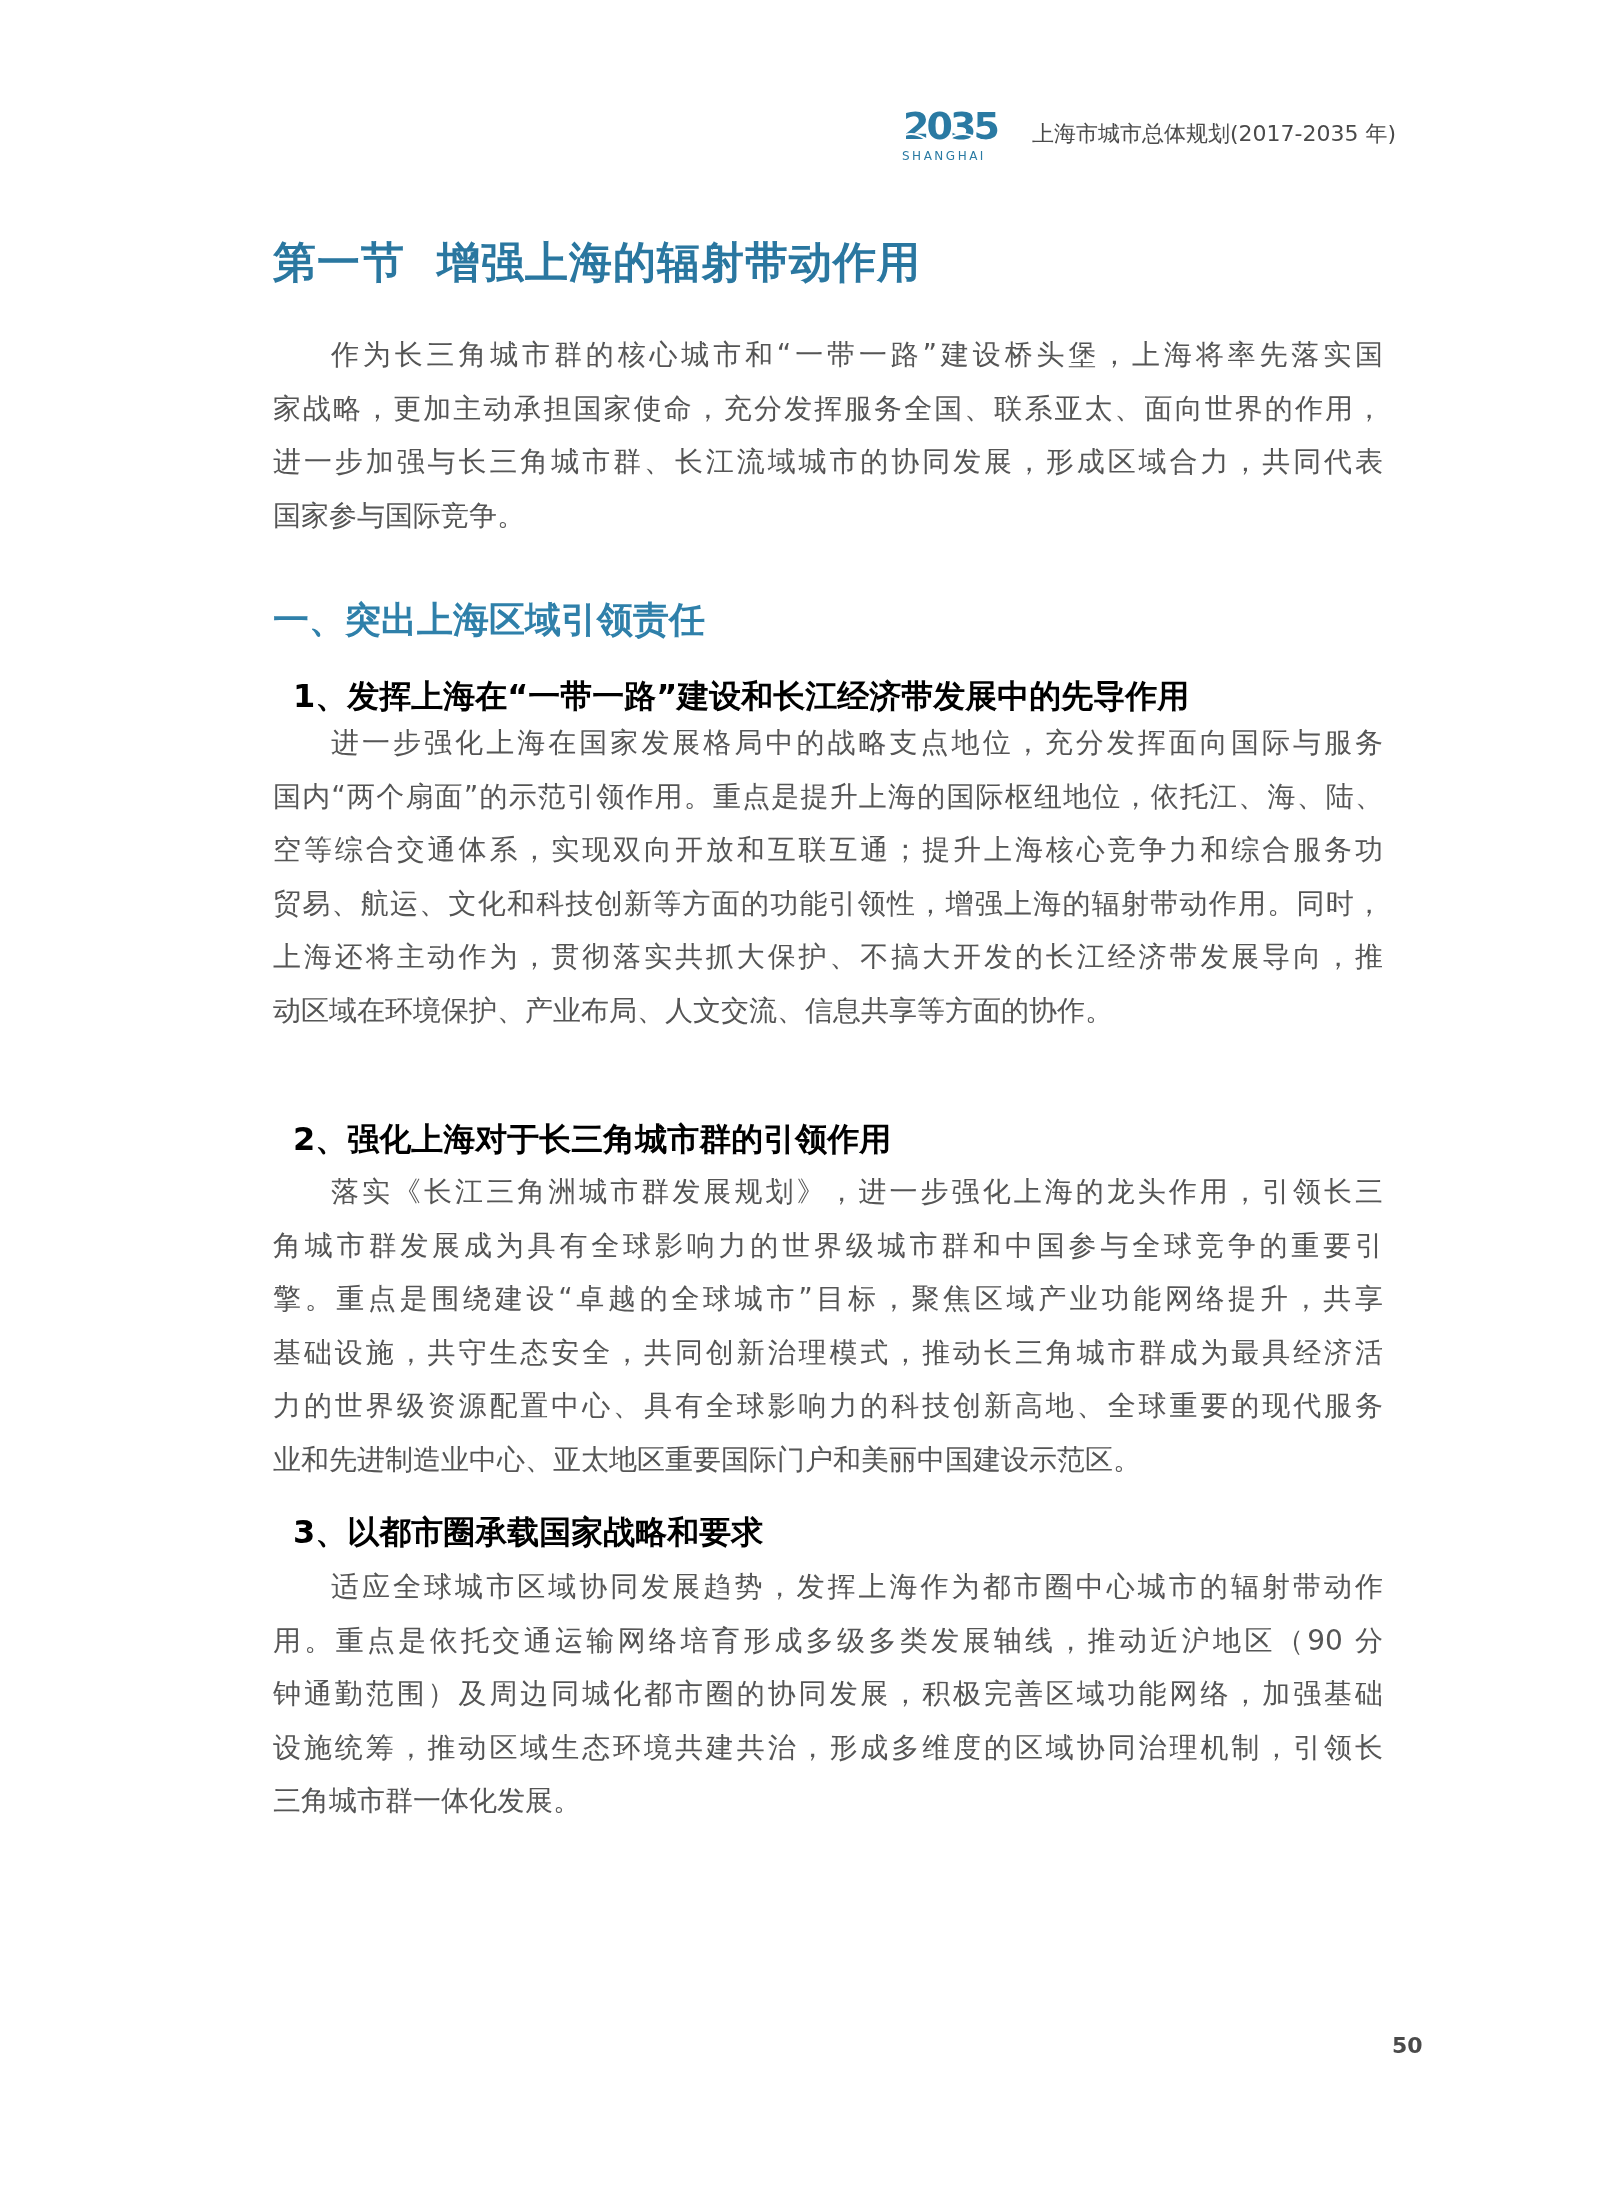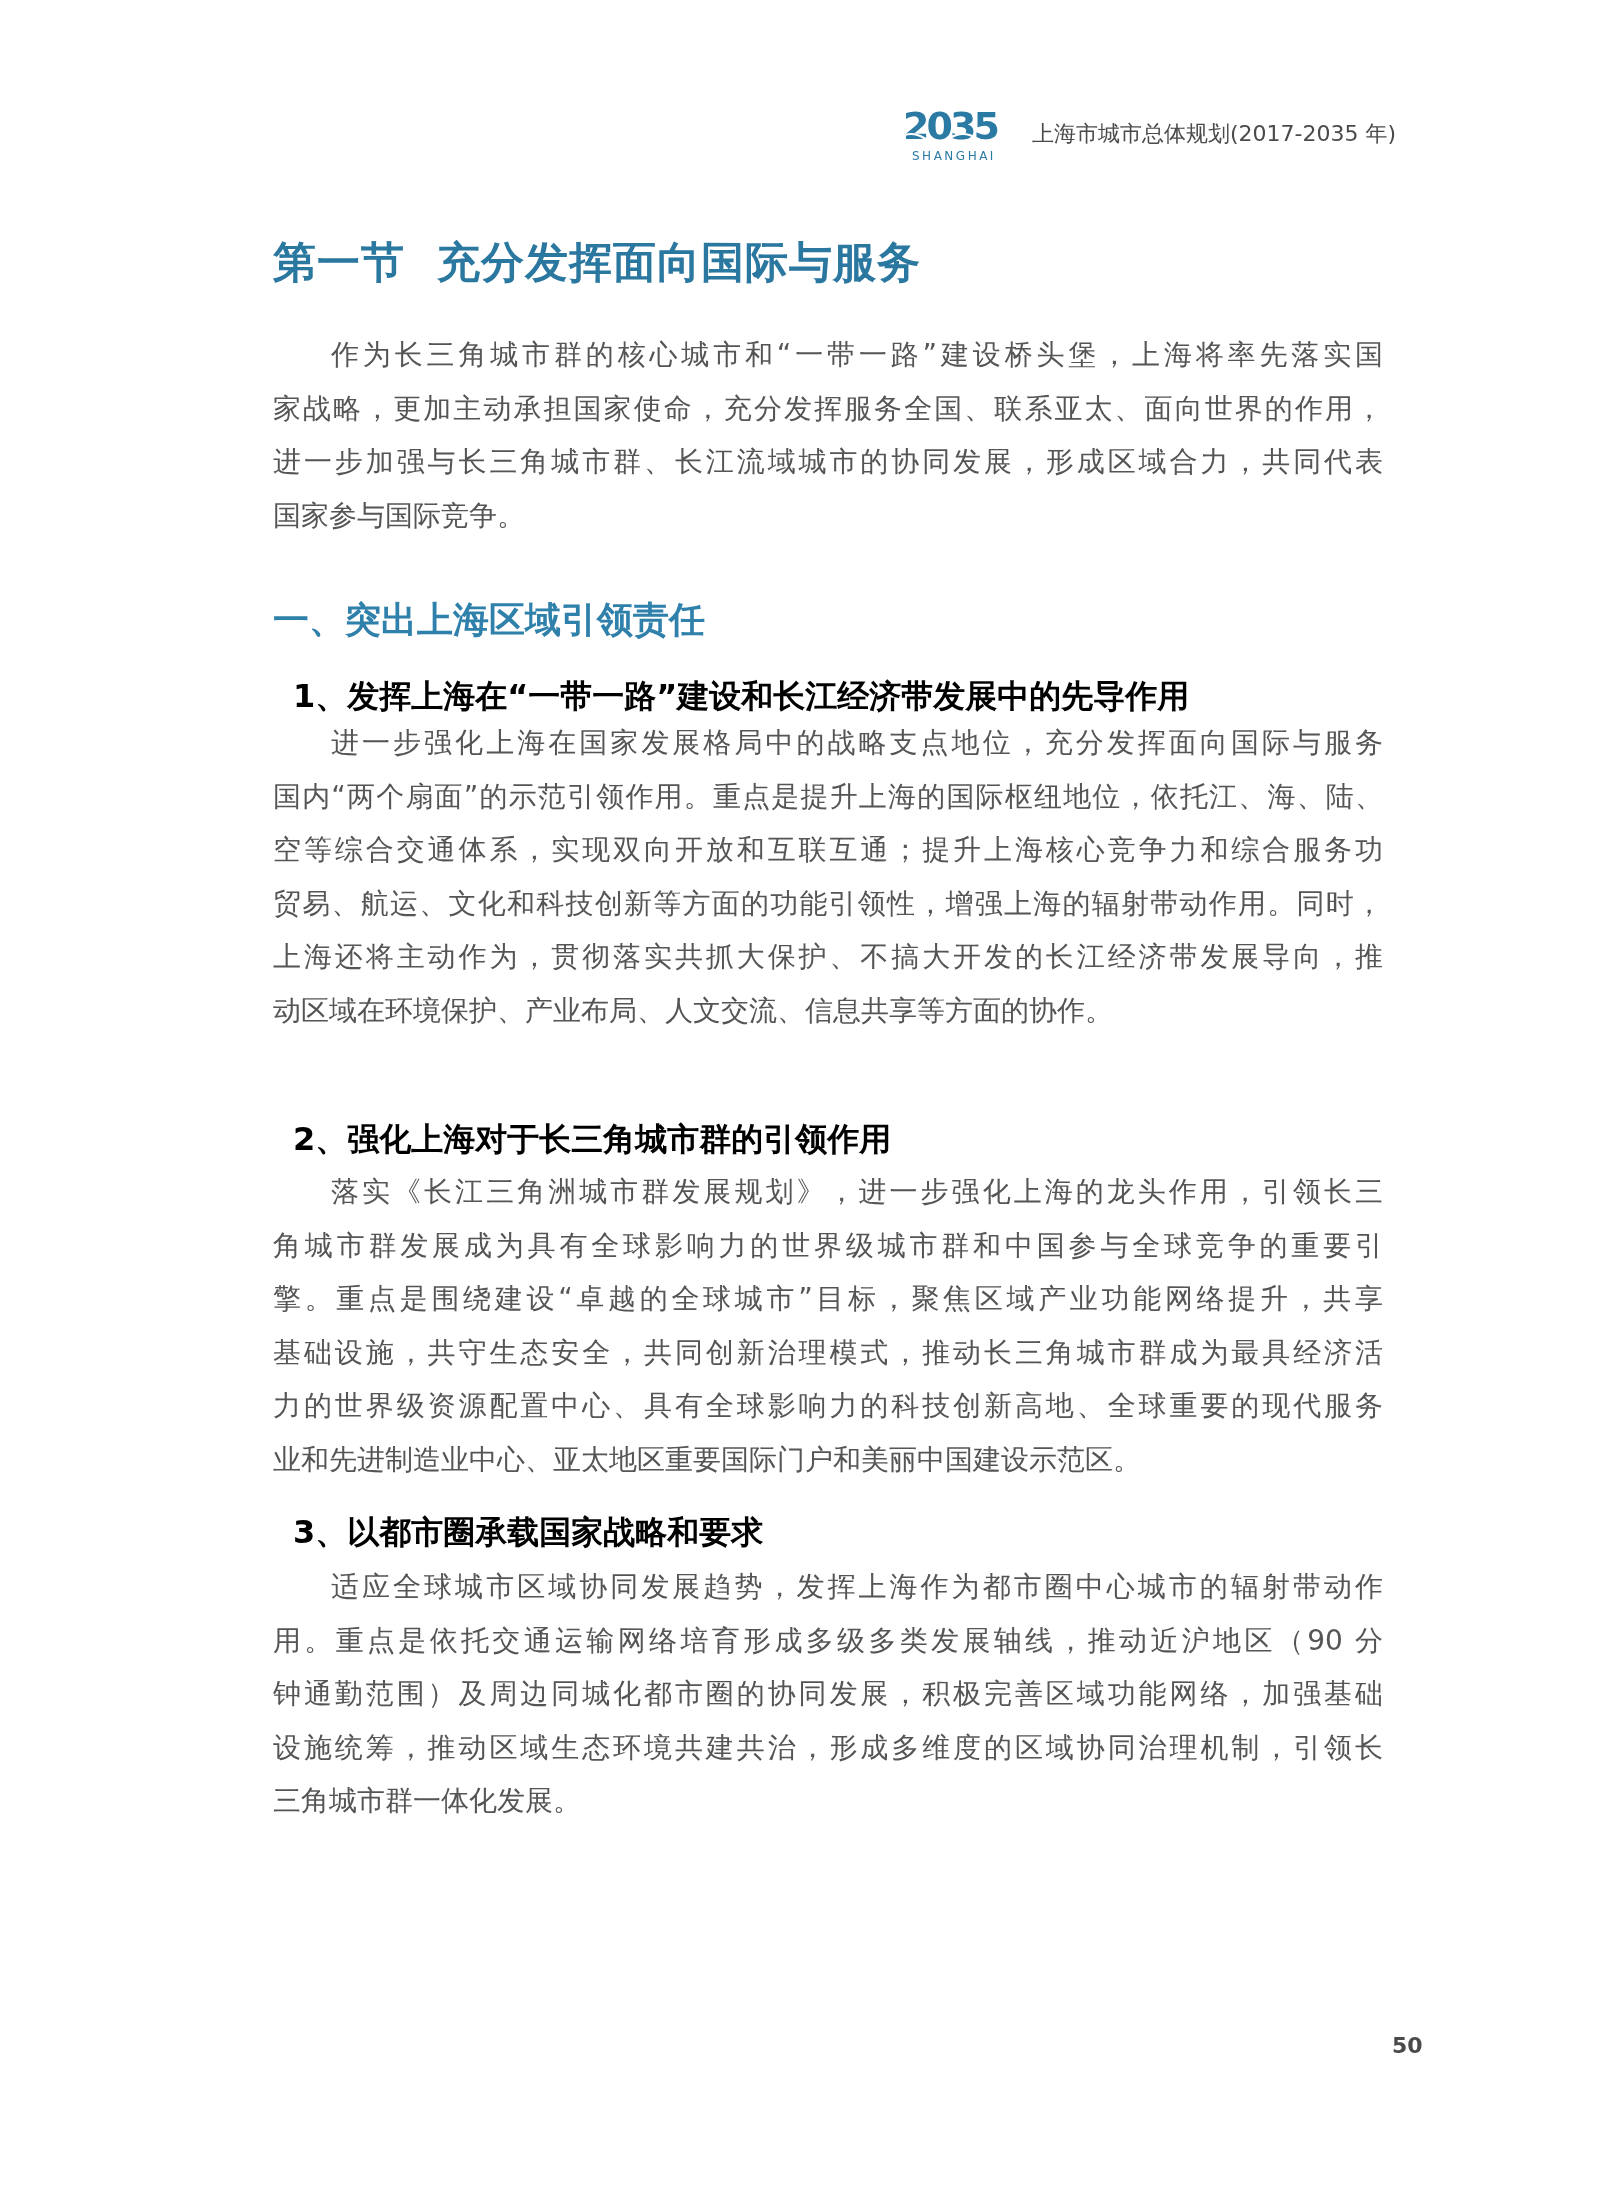--- a/index.html
+++ b/index.html
@@ -4,21 +4,21 @@
 <style>
   html, body { margin:0; padding:0; background:#ffffff; }
   body { width:1614px; height:2205px; position:relative; overflow:hidden;
          font-family:"DejaVu Sans","Liberation Sans",sans-serif; color:#555555; }
   .abs { position:absolute; white-space:nowrap; }
   .logo { left:896px; top:106px; width:112px; height:58px; }
   .logo-num { position:absolute; left:0; top:0; width:108px; text-align:center;
               font-family:"DejaVu Sans","Liberation Sans",sans-serif; font-weight:bold;
               font-size:38px; letter-spacing:-3px; color:#2a7aa3; line-height:40px; }
   .logo-wave { position:absolute; left:2px; top:24px; width:104px; height:14px; }
-  .logo-city { position:absolute; left:16px; top:43px; font-size:12px; letter-spacing:2.5px;
+  .logo-city { position:absolute; left:6px; top:43px; font-size:12px; letter-spacing:2.5px;
                color:#2a7aa3; line-height:14px; }
   .header-title { left:1020px; top:120px; font-size:22px; color:#4a4a4a; line-height:28px;margin-left:12px; }
   .chapter-title { left:273px; top:234px; font-size:43px; font-weight:bold; color:#2a77a0;
                    line-height:56px; letter-spacing:1px; }
   .section-title { left:273px; top:596px; font-size:36px; color:#2f80aa; line-height:48px;font-weight:bold; }
   .subhead { left:273px; font-size:32px; font-weight:bold; color:#000000; line-height:40px;margin-left:20px; }
   .para { position:absolute; left:273px; width:1110px; }
   .line { display:block; height:53.5px; line-height:53.5px; font-size:28px; color:#555555;
           white-space:nowrap; text-align:justify; text-align-last:justify; overflow:visible; }
   .line.indent { padding-left:58px; }
@@ -30,21 +30,21 @@
 
 <div class="abs logo">
   <div class="logo-num">2035</div>
   <svg class="logo-wave" viewBox="0 0 104 14">
     <path d="M0 8 Q13 0 26 8 T52 8 T78 8 T104 4" fill="none" stroke="#ffffff" stroke-width="2.2"></path>
   </svg>
   <div class="logo-city">SHANGHAI</div>
 </div>
 <div class="abs header-title">上海市城市总体规划(2017-2035 年)</div>
 
-<div class="abs chapter-title" style="white-space:pre;">第一节  充分发挥面向国际与服务</div>
+<div class="abs chapter-title" style="white-space:pre;">第一节  增强上海的辐射带动作用</div>
 
 <div class="para" style="top:328px;">
   <span class="line indent">作为长三角城市群的核心城市和“一带一路”建设桥头堡，上海将率先落实国</span>
   <span class="line">家战略，更加主动承担国家使命，充分发挥服务全国、联系亚太、面向世界的作用，</span>
   <span class="line">进一步加强与长三角城市群、长江流域城市的协同发展，形成区域合力，共同代表</span>
   <span class="line last">国家参与国际竞争。</span>
 </div>
 
 <div class="abs section-title">一、突出上海区域引领责任</div>
 

